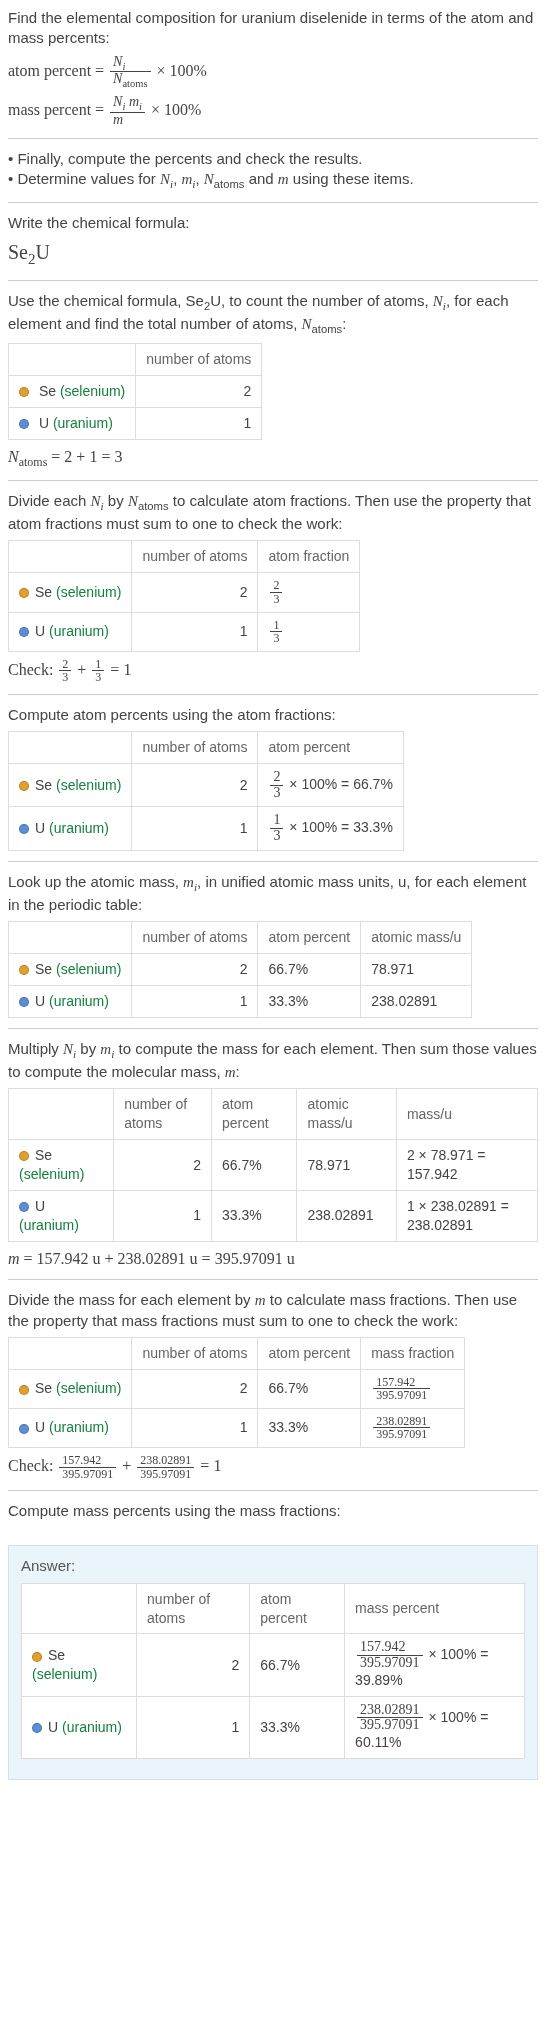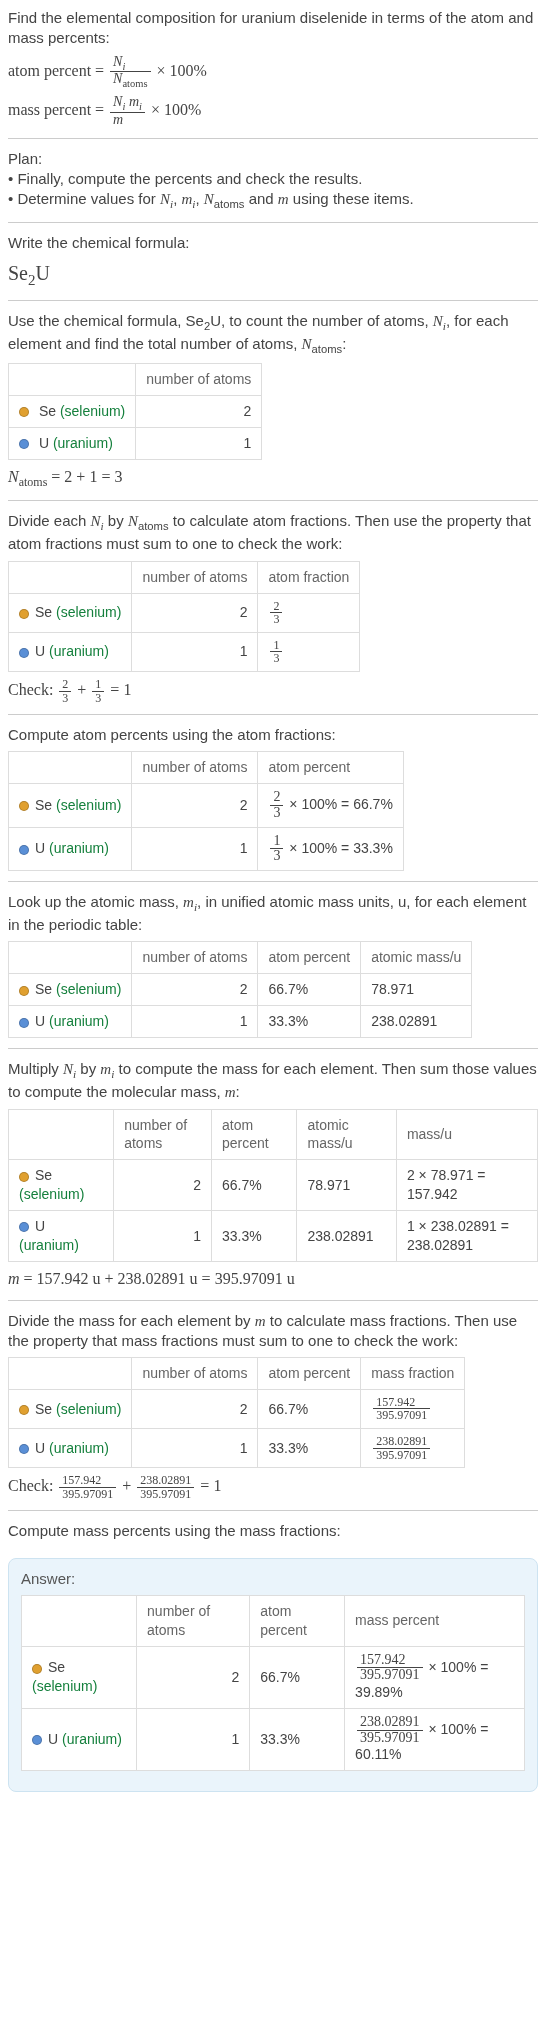--- a/index.html
+++ b/index.html
@@ -61,23 +61,23 @@
     margin-right: 6px;
     vertical-align: middle;
     border: 1px solid rgba(0,0,0,0.2);
   }
   .el-label { color: #15803d; }
   .el-name { color: #444; }
 
   .answer-box {
     background: #eaf4fb;
     border: 1px solid #cde3f1;
-    border-radius: 8px;
+    border-radius: 0;
     padding: 10px 12px 14px 12px;
-    margin-top: 16px;
+    margin-top: 24px;
   }
   .answer-box .atitle { color: #555; margin-bottom: 6px; }
   .answer-box table { background: #fff; }
 </style>
 </head>
 <body>
 
 <div class="section">
   <span>Find the elemental composition for uranium diselenide in terms of the atom and mass percents:</span>
 </div>
@@ -94,21 +94,20 @@
   <span class="frac">
     <span class="num"><span class="ital">N<sub>i</sub> m<sub>i</sub></span></span>
     <span class="den"><span class="ital">m</span></span>
   </span>
   <span> × 100%</span>
 </div>
 
 <hr>
 
 <div class="section">
-  <div>Plan:</div>
   <div>• Finally, compute the percents and check the results.</div>
   <div>
     <span>• Determine values for </span><span class="ital">N<sub>i</sub></span>, <span class="ital">m<sub>i</sub></span>, <span class="ital">N</span><sub>atoms</sub> and <span class="ital">m</span><span> using these items.</span>
   </div>
 </div>
 
 <hr>
 
 <div class="section">Write the chemical formula:</div>
 <div class="section formula" style="font-size:20px;">Se<sub>2</sub>U</div>

